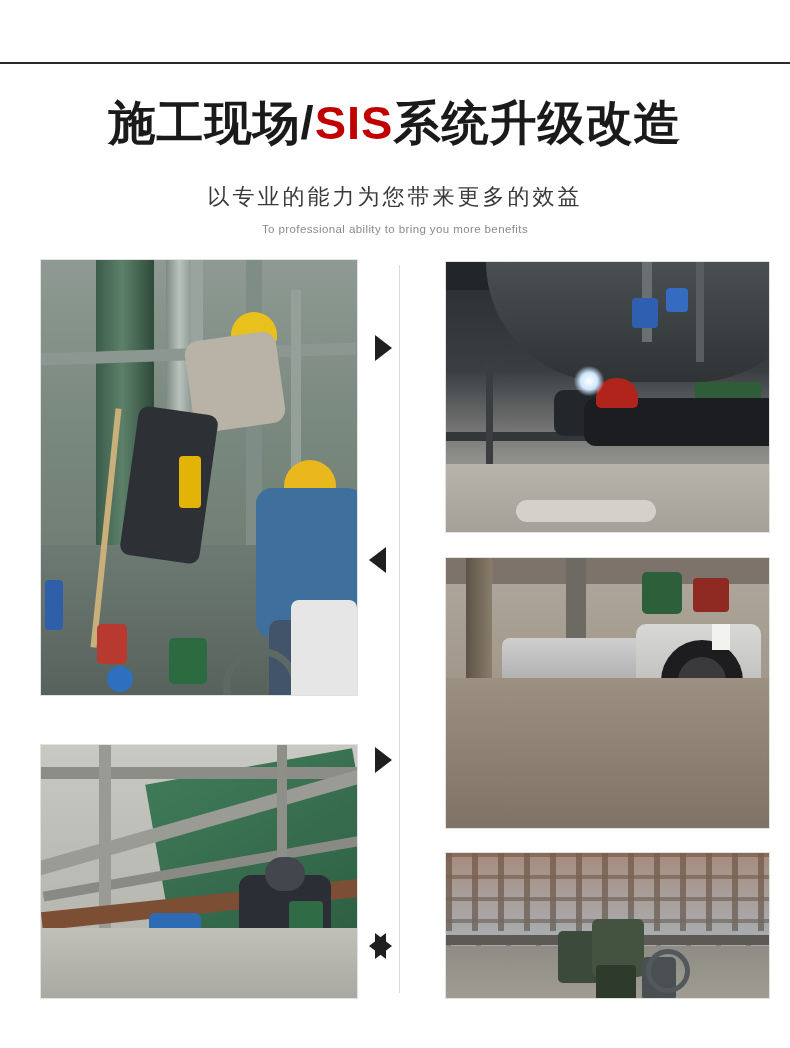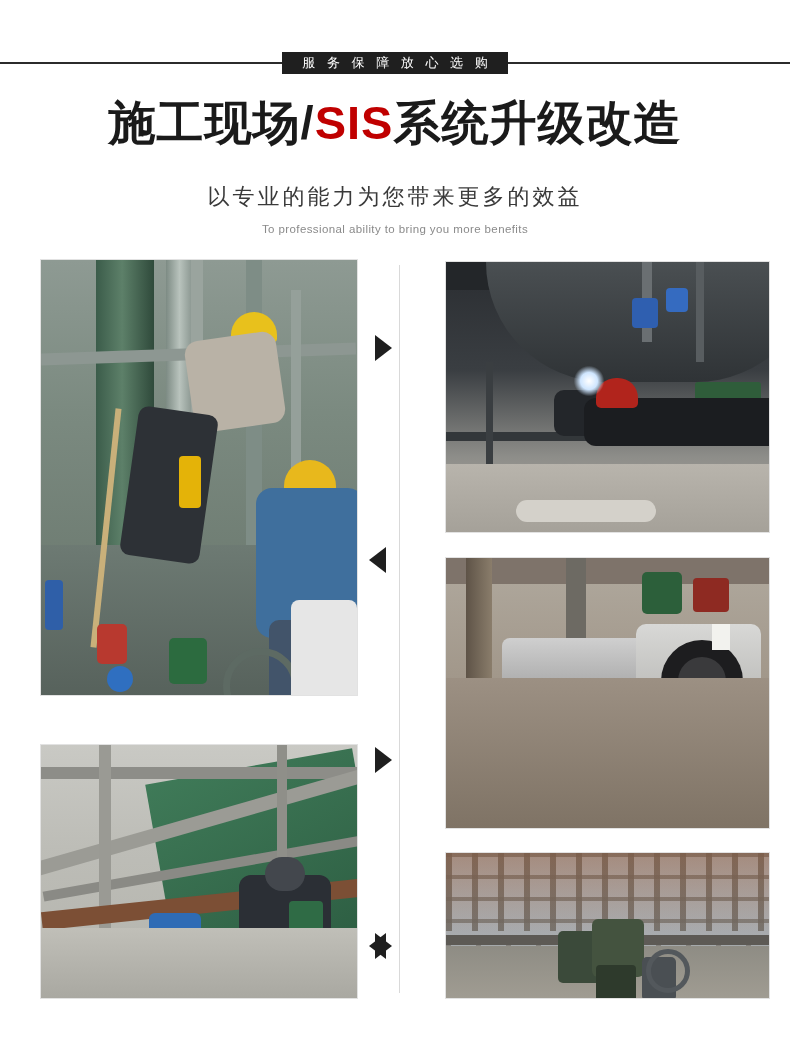--- a/index.html
+++ b/index.html
@@ -202,21 +202,20 @@
   .p5 .actB { position:absolute; left:146px; top:66px; width:52px; height:58px; background:#44533f; border-radius:6px; }
   .p5 .actC { position:absolute; left:150px; top:112px; width:40px; height:36px; background:#2e3a2c; border-radius:4px; }
   .p5 .valveR { position:absolute; left:196px; top:104px; width:34px; height:44px; background:#4a4f53; border-radius:5px; }
   .p5 .wheel { position:absolute; left:200px; top:96px; width:34px; height:34px; border:5px solid #53585c; border-radius:50%; }
 </style>
 </head>
 <body>
 
 <div class="badge-row">
   <div class="badge-rule left"></div>
-  <div class="badge-chip">服 务 保 障 放 心 选 购</div>
   <div class="badge-rule right"></div>
 </div>
 
 <h1 class="title-main"><span>施工现场/</span><span class="accent">SIS</span><span>系统升级改造</span></h1>
 
 <div class="subtitle-cn">以专业的能力为您带来更多的效益</div>
 <div class="subtitle-en">To professional ability to bring you more benefits</div>
 
 <div class="gallery">
 

